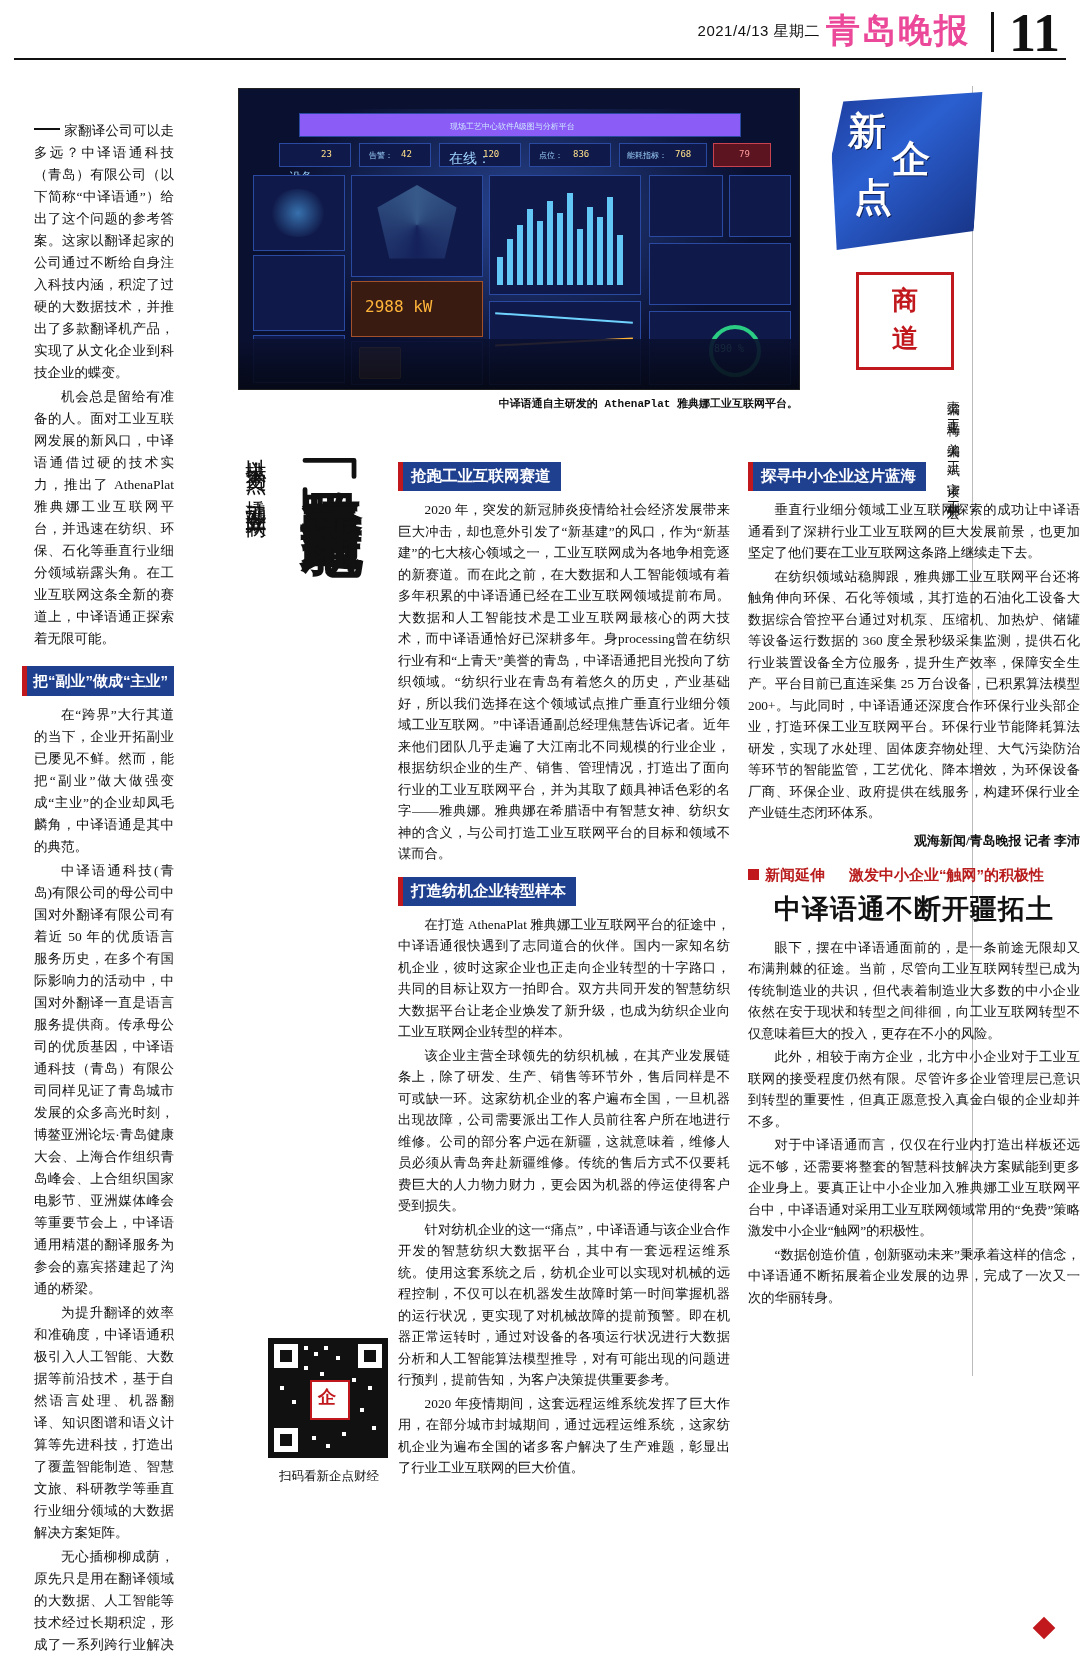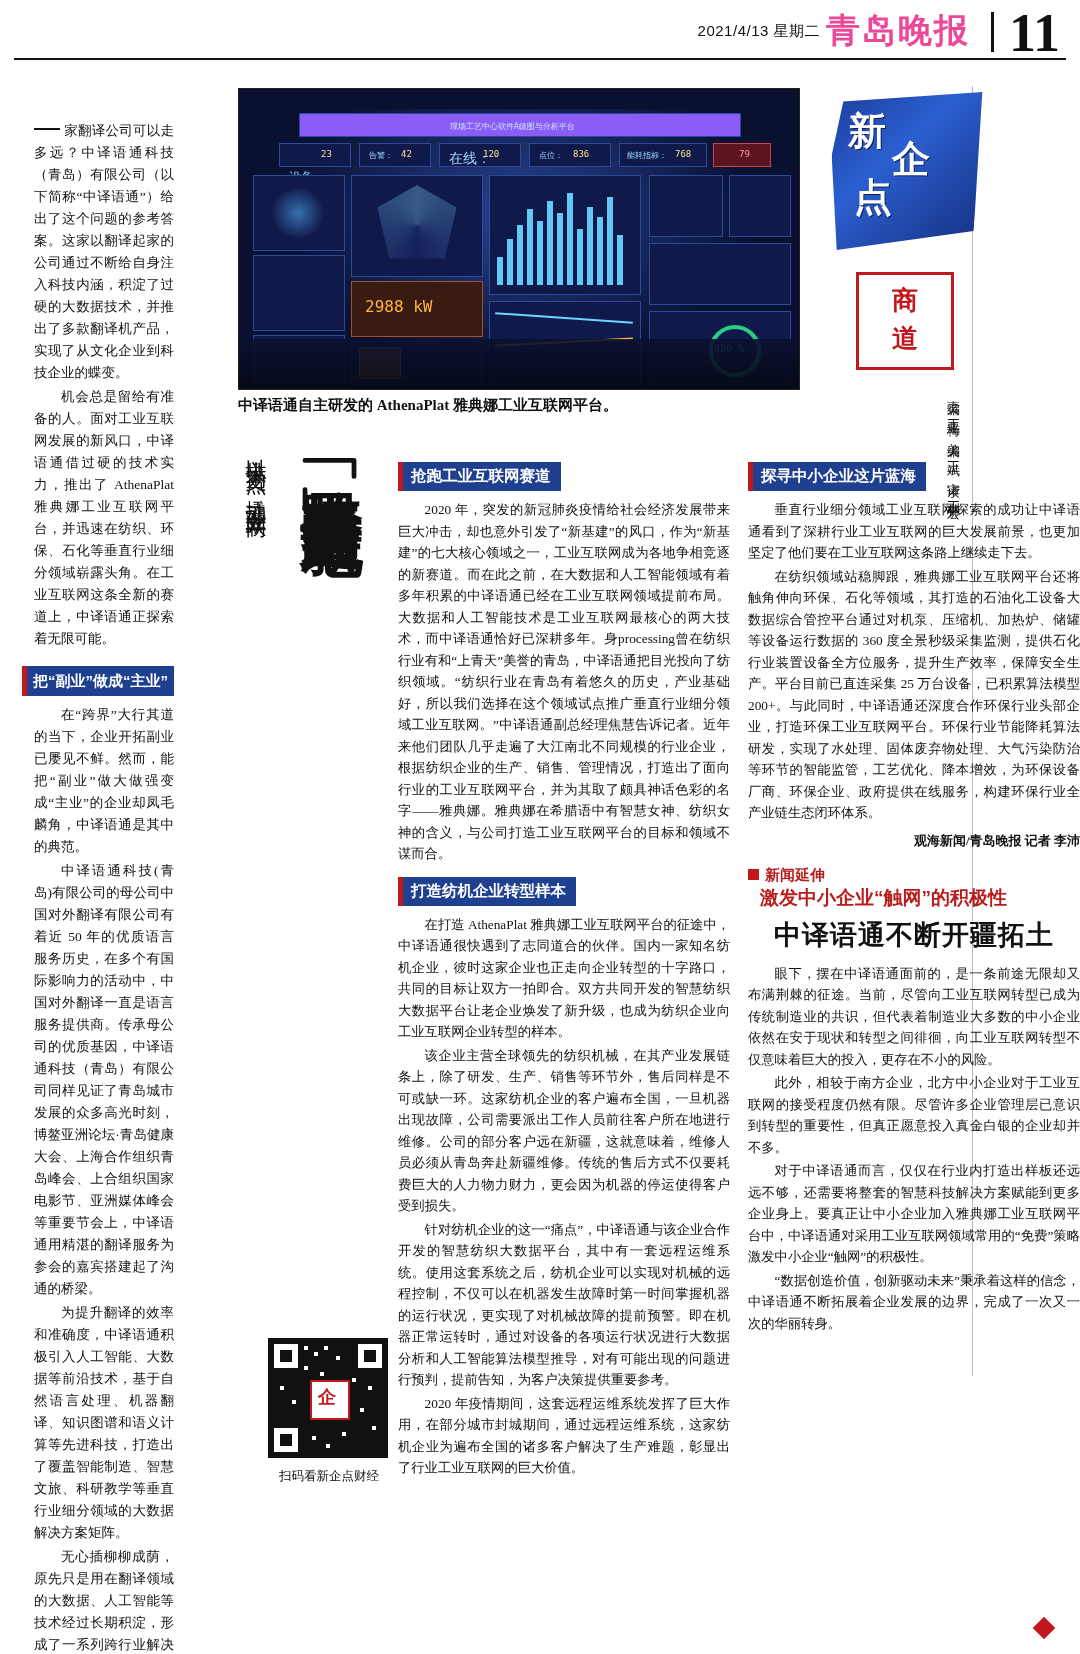--- a/index.html
+++ b/index.html
@@ -64,22 +64,22 @@
   }
   .photo .screenwall{position:absolute;inset:0;}
   .pane{position:absolute;background:#101a4a;border:1px solid #2a49a0;}
   .glow{position:absolute;background:#2f7ad6;opacity:.55;}
   .bar{position:absolute;background:#63c8f5;}
   .chip{position:absolute;background:#16265e;border:1px solid #3b63c9;border-radius:2px;}
   .tinytext{position:absolute;color:#9fd4ff;font-size:6px;font-family:"DejaVu Sans Mono",monospace;white-space:nowrap;}
   .amber{position:absolute;color:#ffb43a;font-size:16px;font-family:"DejaVu Sans Mono",monospace;}
   .photo-caption{
     position:absolute;left:238px;top:396px;width:560px;
-    text-align:left;font-size:15px;font-weight:bold;
-    font-family:Liberation Serif, serif;
+    text-align:right;font-size:11px;font-weight:bold;
+    font-family:Liberation Mono, monospace;
   }
 
   
   .brandmark{
     position:absolute;left:830px;top:86px;width:150px;height:170px;
   }
   .brush{
     position:absolute;left:0;top:6px;width:150px;height:158px;
     background:linear-gradient(135deg,#1e3fa0 0%, #2b5fd0 40%, #163182 100%);
     transform:skewX(-6deg);
@@ -152,21 +152,21 @@
     font-family:"Liberation Sans", sans-serif;
   }
   .byline{text-align:right;font-weight:bold;font-size:13px;margin-top:6px;}
 
   
   .ext-tag{
     display:inline-block;font-weight:bold;font-size:15px;color:#b91c1c;
     font-family:"Liberation Sans", sans-serif;vertical-align:middle;
   }
   .ext-tag .sq{display:inline-block;width:11px;height:11px;background:#c0181d;margin-right:6px;}
-  .ext-kicker{font-size:19px;margin-left:12px;}
+  .ext-kicker{font-size:15px;margin-left:20px;}
   .ext-title{
     text-align:center;font-size:27px;font-weight:bold;margin:6px 0 10px 0;
     font-family:"DejaVu Serif", serif;letter-spacing:1px;
   }
 
   .diamond{
     position:absolute;right:28px;bottom:18px;width:16px;height:16px;
     background:#c0181d;transform:rotate(45deg);
   }
   .vrule{position:absolute;left:972px;top:86px;width:1px;height:1290px;background:#bbb;}

